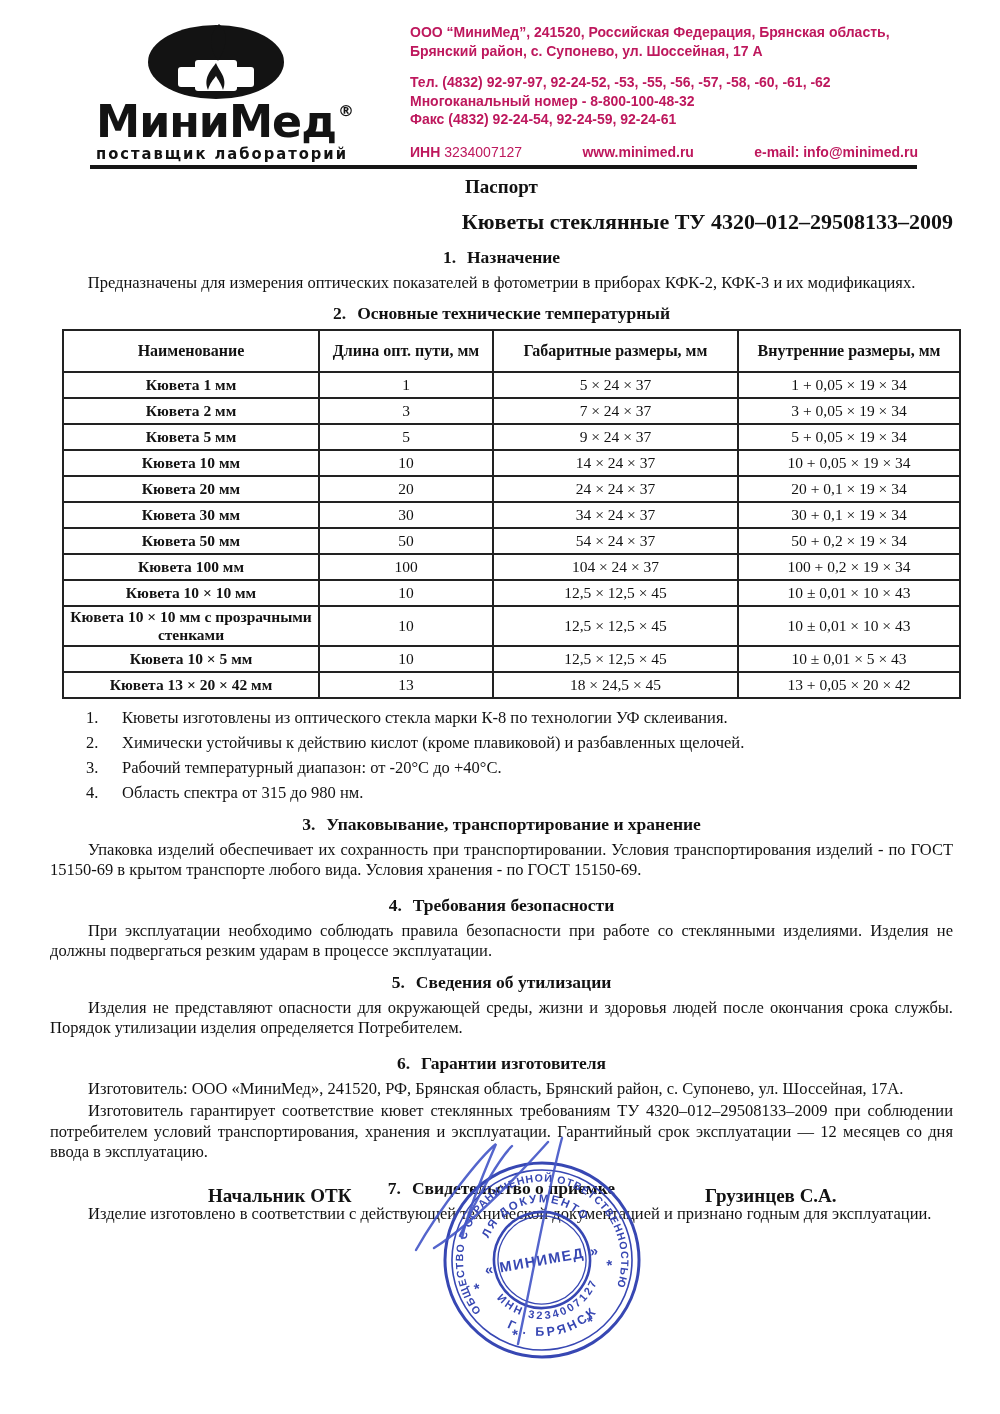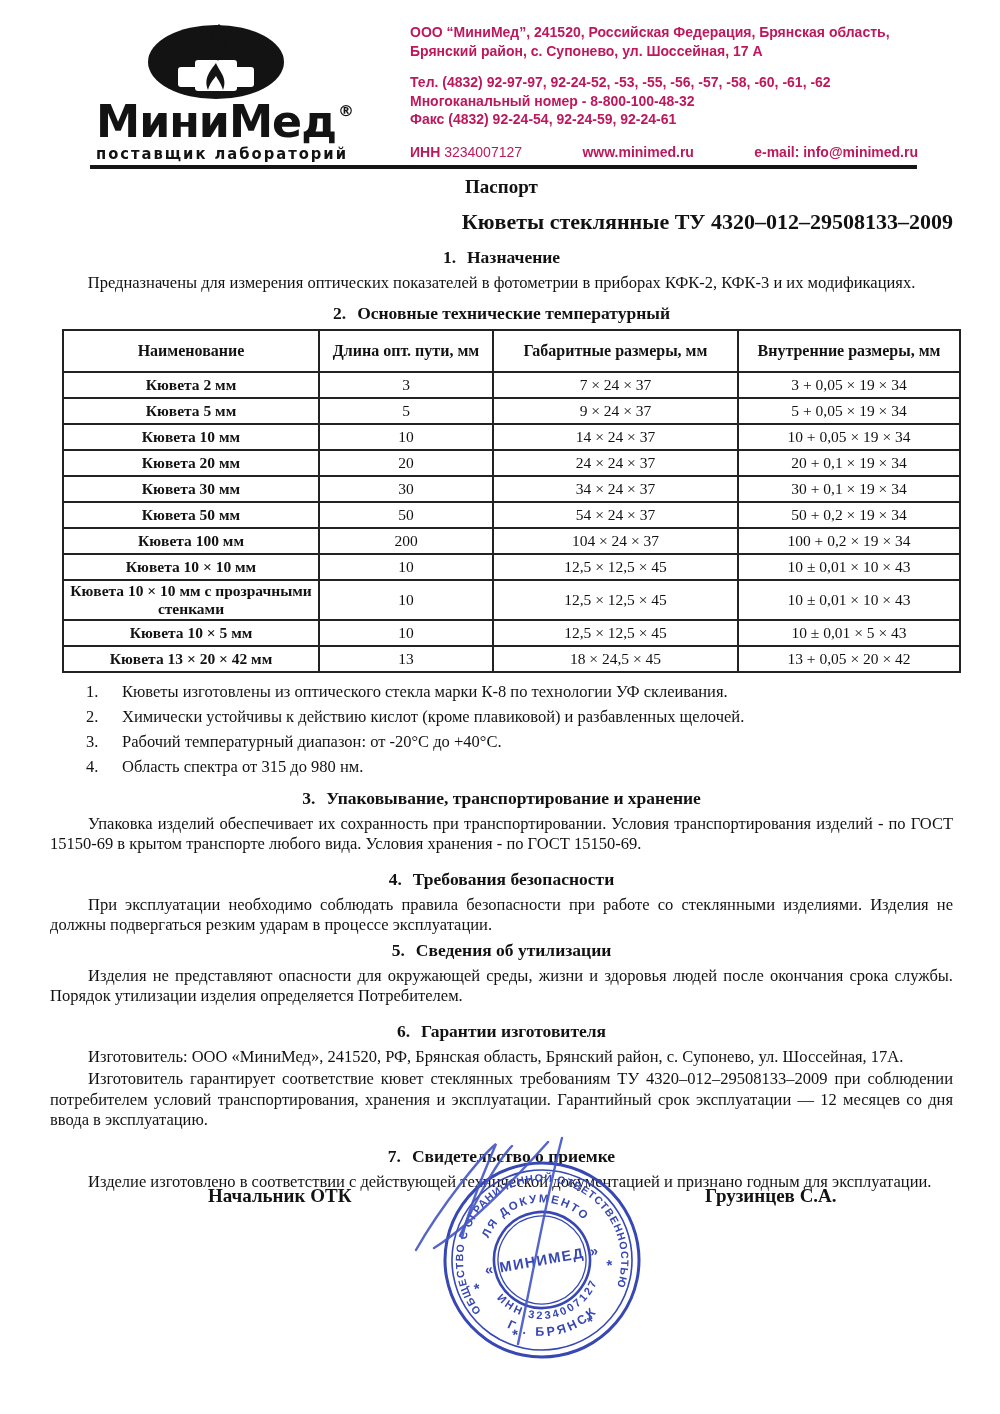--- a/index.html
+++ b/index.html
@@ -118,20 +118,26 @@
       <thead>
         <tr>
           <th>Наименование</th>
           <th>Длина опт. пути, мм</th>
           <th>Габаритные размеры, мм</th>
           <th>Внутренние размеры, мм</th>
         </tr>
       </thead>
       <tbody>
           <tr>
+            <td class="name">Кювета 1 мм</td>
+            <td>1</td>
+            <td>5 × 24 × 37</td>
+            <td>1 + 0,05 × 19 × 34</td>
+          </tr>
+          <tr>
             <td class="name">Кювета 2 мм</td>
             <td>3</td>
             <td>7 × 24 × 37</td>
             <td>3 + 0,05 × 19 × 34</td>
           </tr>
           <tr>
             <td class="name">Кювета 5 мм</td>
             <td>5</td>
             <td>9 × 24 × 37</td>
             <td>5 + 0,05 × 19 × 34</td>
@@ -155,21 +161,21 @@
             <td>30 + 0,1 × 19 × 34</td>
           </tr>
           <tr>
             <td class="name">Кювета 50 мм</td>
             <td>50</td>
             <td>54 × 24 × 37</td>
             <td>50 + 0,2 × 19 × 34</td>
           </tr>
           <tr>
             <td class="name">Кювета 100 мм</td>
-            <td>200</td>
+            <td>100</td>
             <td>104 × 24 × 37</td>
             <td>100 + 0,2 × 19 × 34</td>
           </tr>
           <tr>
             <td class="name">Кювета 10 × 10 мм</td>
             <td>10</td>
             <td>12,5 × 12,5 × 45</td>
             <td>10 ± 0,01 × 10 × 43</td>
           </tr>
           <tr>
@@ -215,21 +221,21 @@
     <div class="sec-head">
       <span class="num">3.</span><span>Упаковывание, транспортирование и хранение</span>
     </div>
     <p class="para">Упаковка изделий обеспечивает их сохранность при транспортировании. Условия транспортирования изделий - по ГОСТ 15150-69 в крытом транспорте любого вида. Условия хранения - по ГОСТ 15150-69.</p>
 
     <div class="sec-head" style="margin-top:14px">
       <span class="num">4.</span><span>Требования безопасности</span>
     </div>
     <p class="para">При эксплуатации необходимо соблюдать правила безопасности при работе со стеклянными изделиями. Изделия не должны подвергаться резким ударам в процессе эксплуатации.</p>
 
-    <div class="sec-head" style="margin-top:4px">
+    <div class="sec-head" style="margin-top:10px">
       <span class="num">5.</span><span>Сведения об утилизации</span>
     </div>
     <p class="para">Изделия не представляют опасности для окружающей среды, жизни и здоровья людей после окончания срока службы. Порядок утилизации изделия определяется Потребителем.</p>
 
     <div class="sec-head" style="margin-top:14px">
       <span class="num">6.</span><span>Гарантии изготовителя</span>
     </div>
     <p class="para">Изготовитель: ООО «МиниМед», 241520, РФ, Брянская область, Брянский район, с. Супонево, ул. Шоссейная, 17А.</p>
     <p class="para">Изготовитель гарантирует соответствие кювет стеклянных требованиям ТУ 4320–012–29508133–2009 при соблюдении потребителем условий транспортирования, хранения и эксплуатации. Гарантийный срок эксплуатации — 12 месяцев со дня ввода в эксплуатацию.</p>
 

